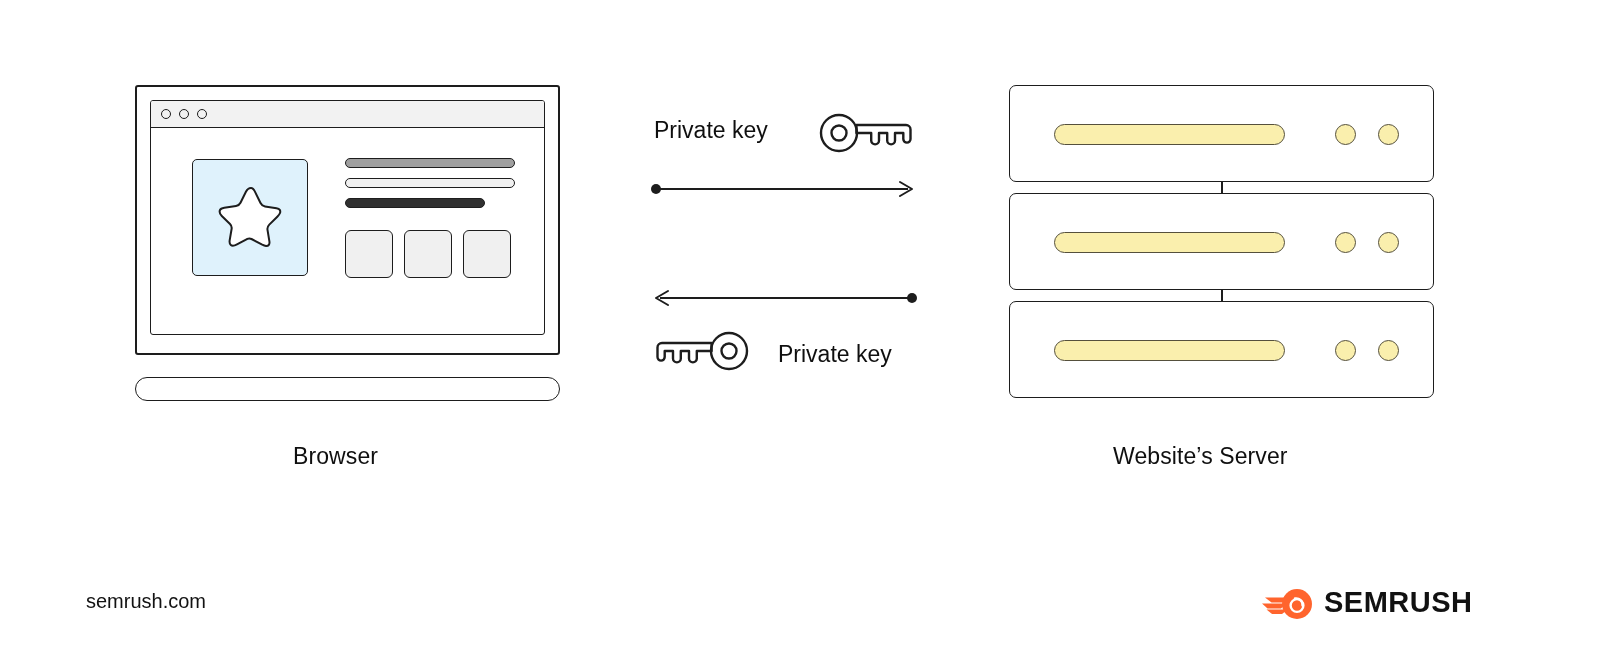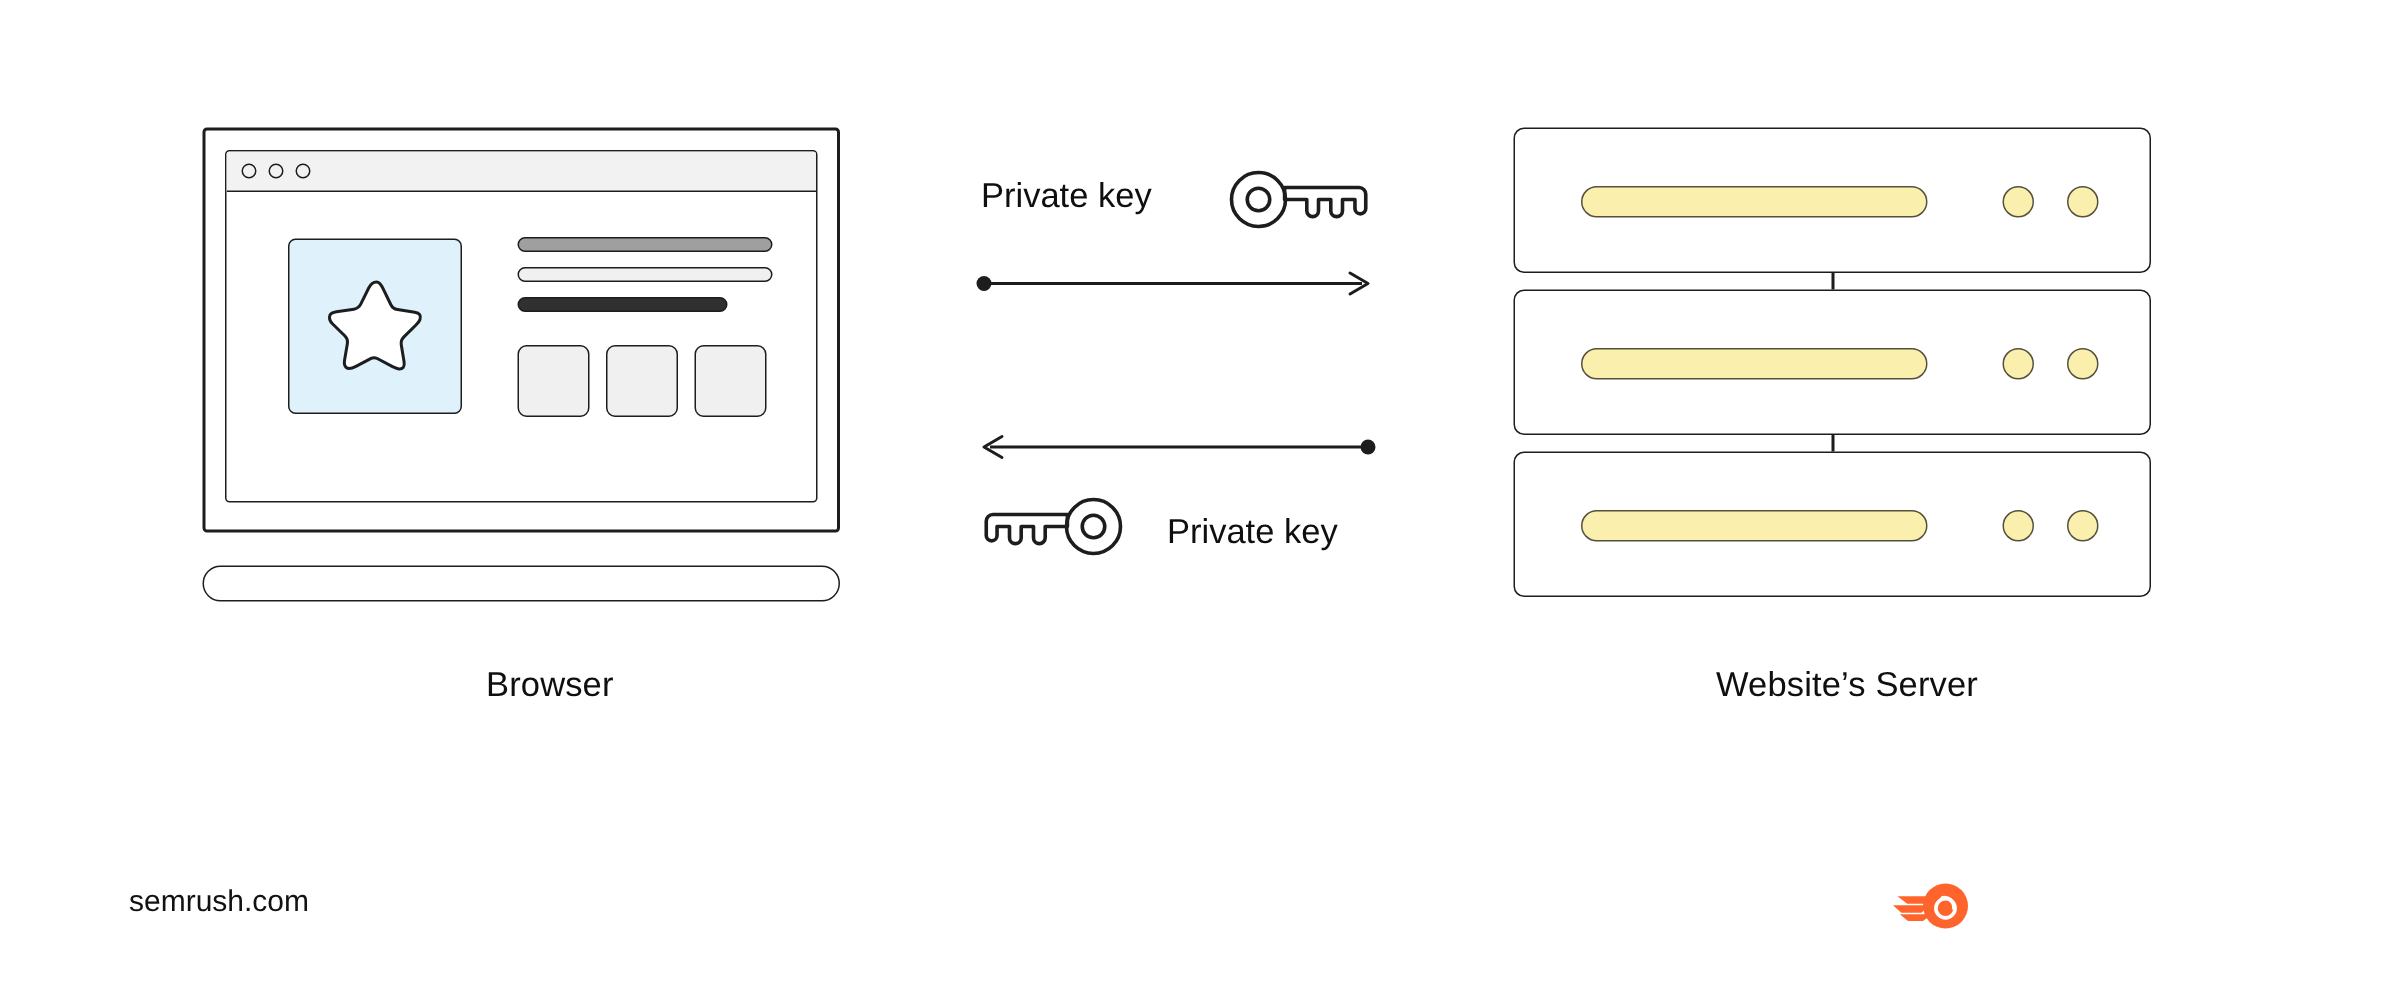--- a/index.html
+++ b/index.html
@@ -103,21 +103,20 @@
     box-sizing: border-box;
   }
 
   
   .caption {
     position: absolute;
     font-size: 23px;
     color: #0f0f0f;
     white-space: nowrap;
     letter-spacing: 0.1px;
-    margin-left: 31px;
   }
   #caption-browser { left: 293px; top: 443px; }
   #caption-server  { left: 1113px; top: 443px; }
 
   
   .key-label {
     position: absolute;
     font-size: 23px;
     color: #0f0f0f;
     white-space: nowrap;
@@ -322,15 +321,16 @@
     <svg id="semrush-mark" viewBox="0 0 54 32">
       <g fill="#ff642d">
         <path d="M3 9.5 L28 9.5 L22 14.5 L9.5 14.5 Z"></path>
         <path d="M0 15.5 L24 15.5 L19 20.5 L5.5 20.5 Z"></path>
         <path d="M4.5 21.5 L26 21.5 L20 26 L10 26 Z"></path>
         <circle cx="35" cy="16" r="15"></circle>
       </g>
       <path d="M33 10.5 A6.4 6.4 0 0 1 40.5 17.5" fill="none" stroke="#ffffff" stroke-width="2.4" stroke-linecap="round"></path>
       <circle cx="35" cy="17.5" r="6.4" fill="none" stroke="#ffffff" stroke-width="2.4"></circle>
     </svg>
+    <div id="semrush-wordmark">SEMRUSH</div>
   </div>
 
 </div>
 
 </body></html>

